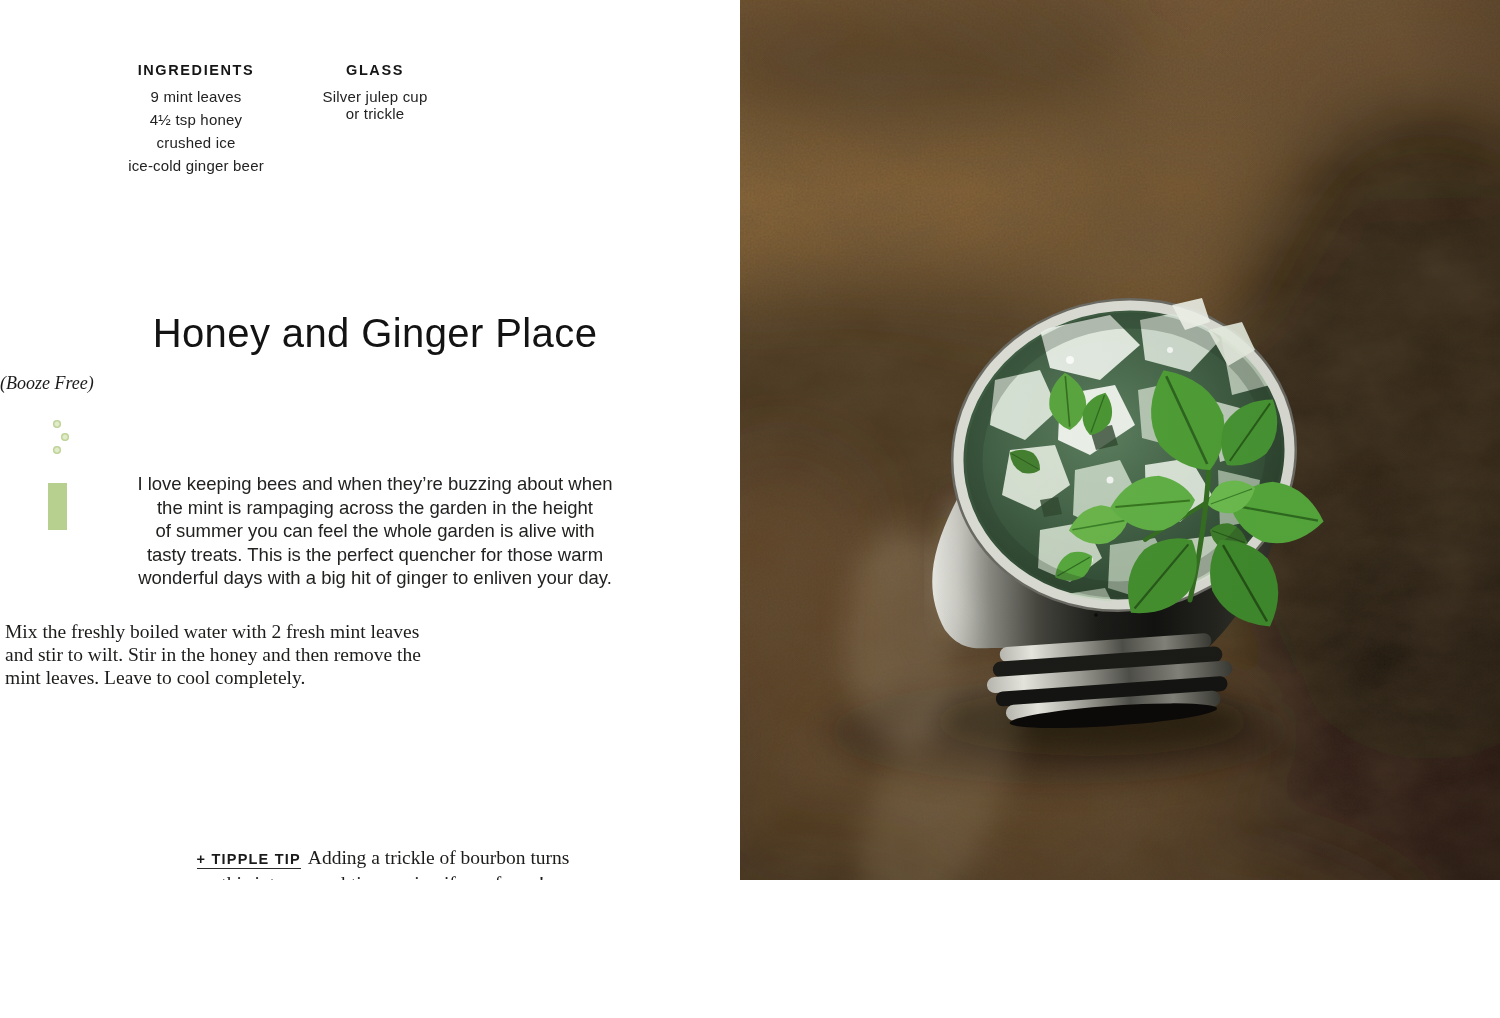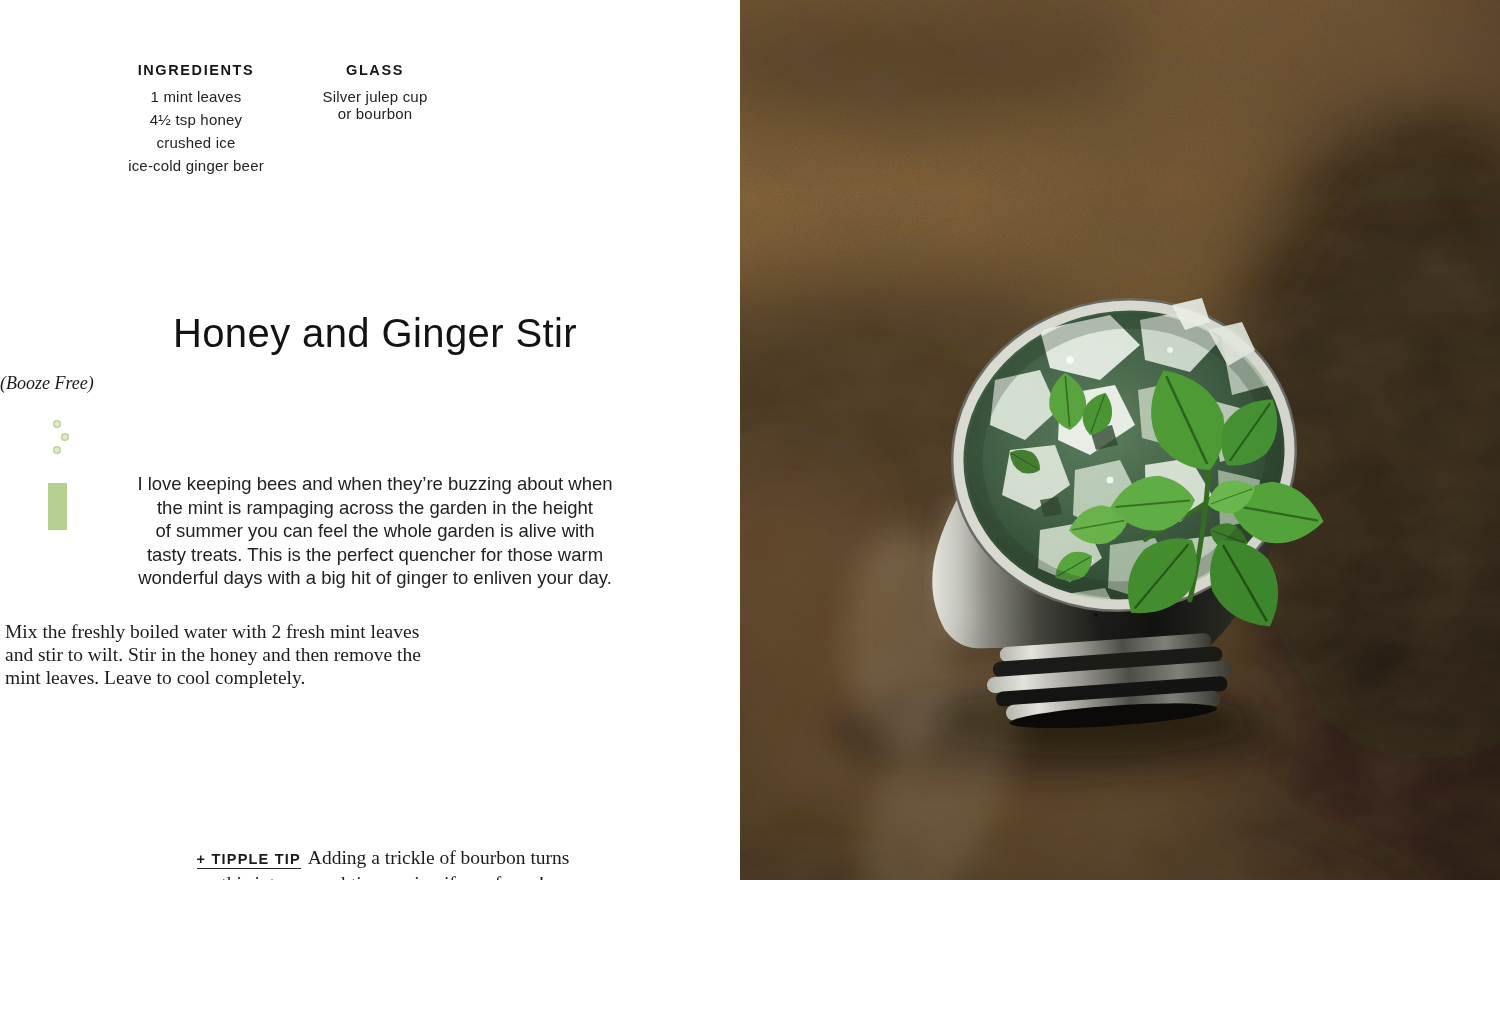--- a/index.html
+++ b/index.html
@@ -48,38 +48,38 @@
 </head>
 <body>
 
 <div class="spread">
 
   <div class="left-page">
 
     <div class="cols">
       <div class="col col-ing">
         <div class="col-header">INGREDIENTS</div>
-        <div class="col-item">1 mint leaves</div>
+        <div class="col-item">9 mint leaves</div>
         <div class="col-item">4½ tsp honey</div>
         <div class="col-item">crushed ice</div>
         <div class="col-item">ice-cold ginger beer</div>
       </div>
       <div class="col col-glass">
         <div class="col-header">GLASS</div>
         <div class="col-item">Silver julep cup
-or bourbon</div>
+or trickle</div>
       </div>
     </div>
 
     <span class="accent-dot" style="left:53px;top:420px;"></span>
     <span class="accent-dot" style="left:61px;top:433px;"></span>
     <span class="accent-dot" style="left:53px;top:446px;"></span>
     <span class="accent-bar"></span>
 
-    <h1 class="title">Honey and Ginger Stir</h1>
+    <h1 class="title">Honey and Ginger Place</h1>
     <div class="subtitle">(Booze Free)</div>
 
     <p class="intro">I love keeping bees and when they’re buzzing about when
 the mint is rampaging across the garden in the height
 of summer you can feel the whole garden is alive with
 tasty treats. This is the perfect quencher for those warm
 wonderful days with a big hit of ginger to enliven your day.</p>
 
     <p class="method m1">Mix the freshly boiled water with 2 fresh mint leaves
 and stir to wilt. Stir in the honey and then remove the

